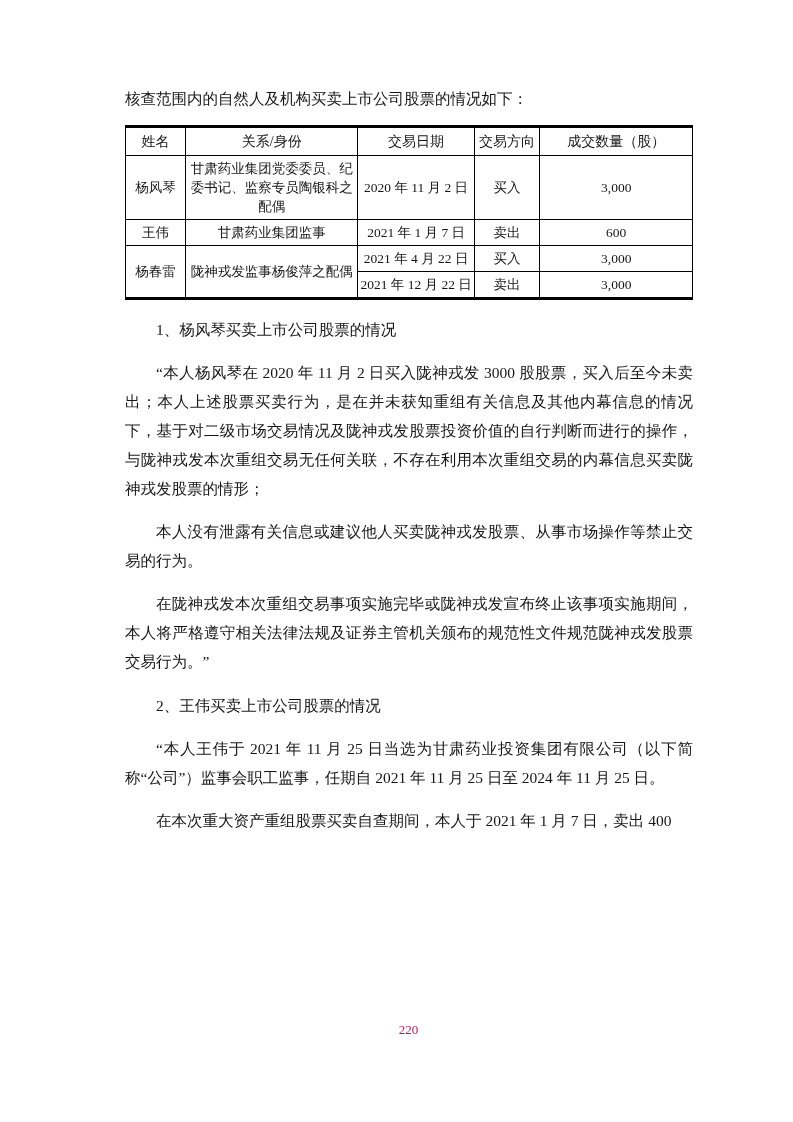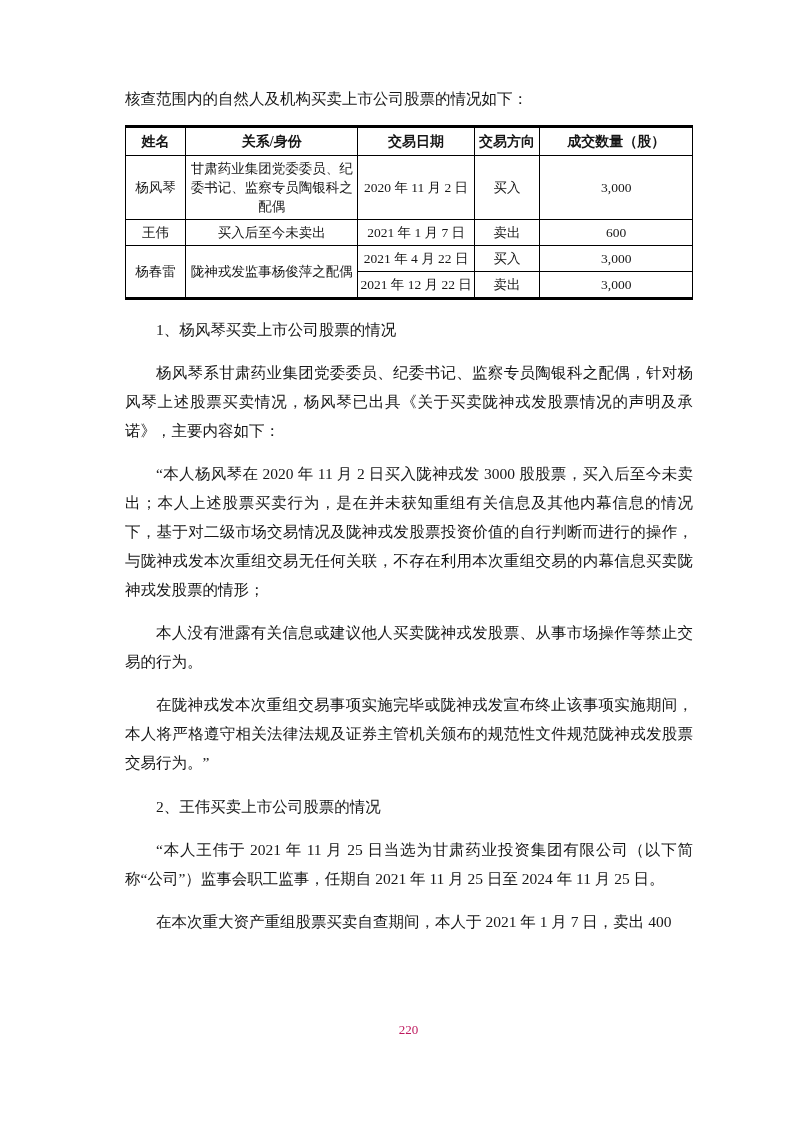--- a/index.html
+++ b/index.html
@@ -44,21 +44,21 @@
   table.trades col.c5 { width: 26.9%; }
   table.trades th,
   table.trades td {
     border: 1px solid #000;
     text-align: center;
     vertical-align: middle;
     padding: 3px 2px;
     line-height: 19px;
   }
   table.trades th {
-    font-weight: bold;
+    font-weight: normal;
     font-size: 14px;
     padding: 4px 2px;
   }
   td.nowrap { white-space: nowrap; }
   .section-heading {
     font-size: 15.5px;
     line-height: 29px;
     font-weight: normal;
     margin: 15px 0 14px 0;
     text-indent: 2em;
@@ -108,42 +108,41 @@
       <tbody>
         <tr>
           <td>杨风琴</td>
           <td>甘肃药业集团党委委员、纪委书记、监察专员陶银科之配偶</td>
           <td class="nowrap">2020 年 11 月 2 日</td>
           <td>买入</td>
           <td>3,000</td>
         </tr>
         <tr>
           <td>王伟</td>
-          <td>买入后至今未卖出</td>
+          <td>甘肃药业集团监事</td>
           <td class="nowrap">2021 年 1 月 7 日</td>
           <td>卖出</td>
           <td>600</td>
         </tr>
         <tr>
           <td rowspan="2">杨春雷</td>
           <td rowspan="2">陇神戎发监事杨俊萍之配偶</td>
           <td class="nowrap">2021 年 4 月 22 日</td>
           <td>买入</td>
           <td>3,000</td>
         </tr>
         <tr>
           <td class="nowrap">2021 年 12 月 22 日</td>
           <td>卖出</td>
           <td>3,000</td>
         </tr>
       </tbody>
     </table>
 
     <h3 class="section-heading">1、杨风琴买卖上市公司股票的情况</h3>
-    <p class="para">杨风琴系甘肃药业集团党委委员、纪委书记、监察专员陶银科之配偶，针对杨风琴上述股票买卖情况，杨风琴已出具《关于买卖陇神戎发股票情况的声明及承诺》，主要内容如下：</p>
     <p class="para">“本人杨风琴在 2020 年 11 月 2 日买入陇神戎发 3000 股股票，买入后至今未卖出；本人上述股票买卖行为，是在并未获知重组有关信息及其他内幕信息的情况下，基于对二级市场交易情况及陇神戎发股票投资价值的自行判断而进行的操作，与陇神戎发本次重组交易无任何关联，不存在利用本次重组交易的内幕信息买卖陇神戎发股票的情形；</p>
     <p class="para">本人没有泄露有关信息或建议他人买卖陇神戎发股票、从事市场操作等禁止交易的行为。</p>
     <p class="para">在陇神戎发本次重组交易事项实施完毕或陇神戎发宣布终止该事项实施期间，本人将严格遵守相关法律法规及证券主管机关颁布的规范性文件规范陇神戎发股票交易行为。”</p>
 
     <h3 class="section-heading">2、王伟买卖上市公司股票的情况</h3>
     <p class="para">“本人王伟于 2021 年 11 月 25 日当选为甘肃药业投资集团有限公司（以下简称“公司”）监事会职工监事，任期自 2021 年 11 月 25 日至 2024 年 11 月 25 日。</p>
     <p class="para">在本次重大资产重组股票买卖自查期间，本人于 2021 年 1 月 7 日，卖出 400</p>
 
   </div>
 

